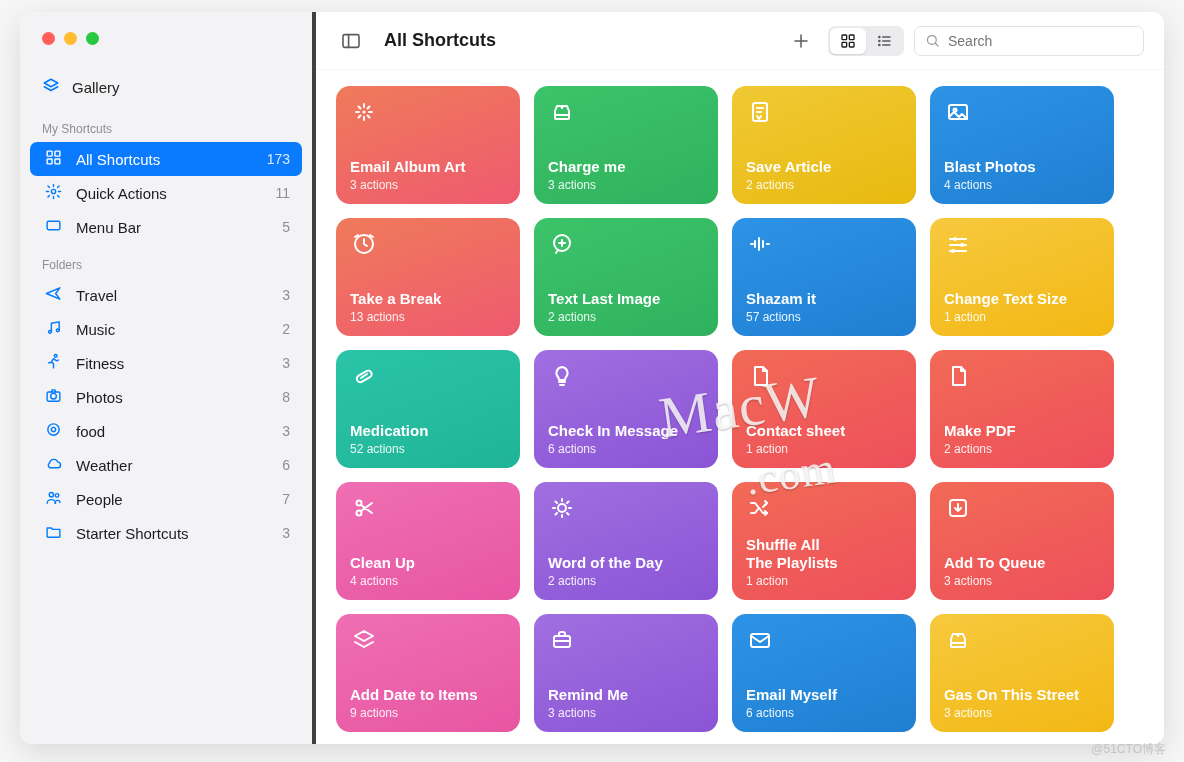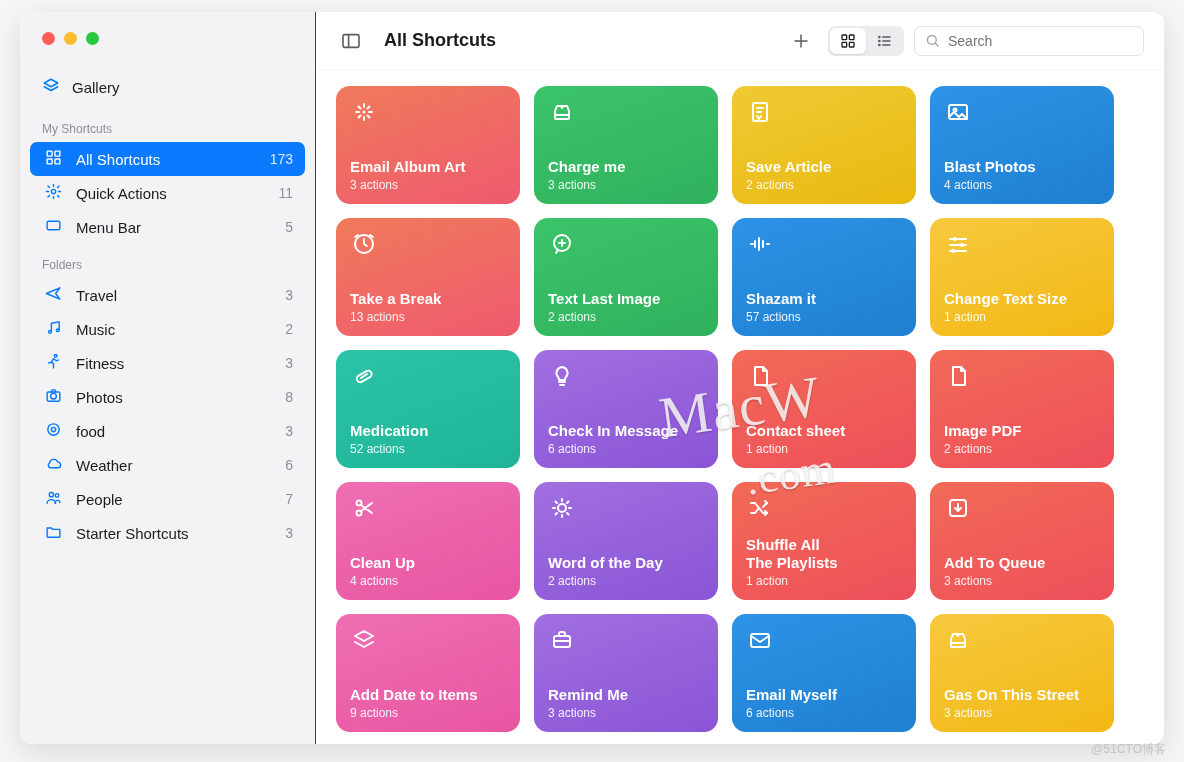--- a/index.html
+++ b/index.html
@@ -1,19 +1,19 @@
 <!DOCTYPE html>
 <html><head>
 <meta charset="utf-8">
 <style>
   * { box-sizing: border-box; margin: 0; padding: 0; font-family: -apple-system, BlinkMacSystemFont, "Segoe UI", Helvetica, Arial, sans-serif; }
   body { background: #f6f6f6; width: 1184px; height: 762px; overflow: hidden; }
   .window { position: absolute; top: 12px; left: 20px; width: 1144px; height: 732px; background: #fff; border-radius: 12px; box-shadow: 0 8px 30px rgba(0,0,0,0.12); display: flex; overflow: hidden; }
   
-  .sidebar { width: 296px; background: #f3f2f5; border-right: 1px solid #404040; display: flex; flex-direction: column; padding-bottom: 10px; }
+  .sidebar { width: 296px; background: #f3f2f5; border-right: 4px solid #404040; display: flex; flex-direction: column; padding-bottom: 10px; }
   .traffic { display: flex; gap: 9px; padding: 20px 0 26px 22px; }
   .traffic span { width: 13px; height: 13px; border-radius: 50%; display: block; }
   .tl-close { background: #ff5f57; } .tl-min { background: #febc2e; } .tl-max { background: #28c840; }
   .gallery { display: flex; align-items: center; gap: 12px; padding: 6px 16px 18px 22px; font-size: 15px; color: #222; }
   .gallery .ic { color: #007aff; }
   .section-label { font-size: 12px; color: #8e8e93; padding: 6px 0 6px 22px; font-weight: 500; }
   .side-item { display: flex; align-items: center; height: 34px; margin: 0 10px; padding: 0 12px; border-radius: 7px; font-size: 15px; color: #1c1c1e; cursor: default; }
   .side-item .ic { width: 22px; text-align: center; margin-right: 12px; color: #007aff; font-size: 16px; }
   .side-item .count { margin-left: auto; font-size: 14px; color: #8e8e93; }
   .side-item.selected { background: #0a7aff; color: #fff; }
@@ -314,36 +314,36 @@
     <div class="csub">1 action</div>
             </div>
           </div>
           <div class="card" style="background: linear-gradient(160deg, rgb(242, 106, 86), rgb(238, 79, 91));">
             <div class="cicon">
               <svg viewBox="0 0 24 24">
                 <use href="#i-doc"></use>
               </svg>
             </div>
     <div>
-              <div class="ctitle">Image PDF</div>
+              <div class="ctitle">Make PDF</div>
     <div class="csub">2 actions</div>
             </div>
           </div>
           <div class="card" style="background: linear-gradient(160deg, rgb(239, 111, 179), rgb(232, 85, 162));">
             <div class="cicon">
               <svg viewBox="0 0 24 24">
                 <use href="#i-scissors"></use>
               </svg>
             </div>
     <div>
               <div class="ctitle">Clean Up</div>
     <div class="csub">4 actions</div>
             </div>
           </div>
-          <div class="card" style="background: linear-gradient(160deg, rgb(160, 111, 224), rgb(139, 84, 214));">
+          <div class="card" style="background: linear-gradient(160deg, rgb(160, 111, 224), rgb(139, 84, 214)); border-radius: 12px;">
             <div class="cicon">
               <svg viewBox="0 0 24 24">
                 <use href="#i-sun"></use>
               </svg>
             </div>
     <div>
               <div class="ctitle">Word of the Day</div>
     <div class="csub">2 actions</div>
             </div>
           </div>

